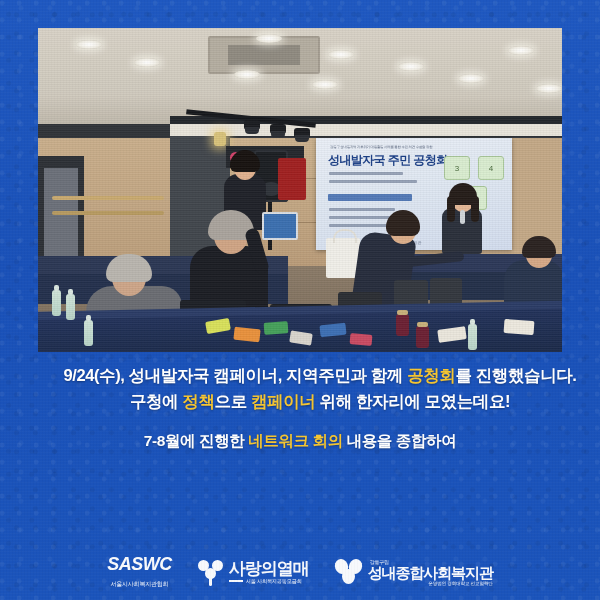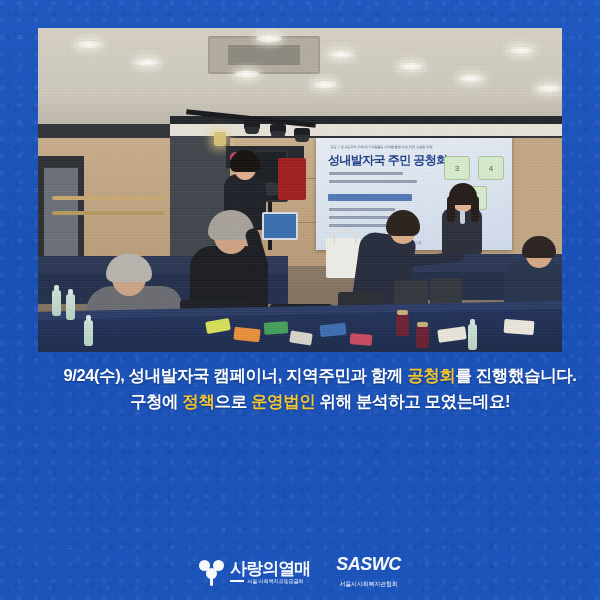--- a/index.html
+++ b/index.html
@@ -287,44 +287,57 @@
     <span class="ph snack" style="left:282px;top:296px;width:26px;height:12px;background:#3d6fb4;transform:rotate(-6deg)"></span>
     <span class="ph snack" style="left:312px;top:306px;width:22px;height:11px;background:#c94a62;transform:rotate(5deg)"></span>
     <span class="ph snack" style="left:400px;top:300px;width:28px;height:13px;background:#eae6dc;transform:rotate(-8deg)"></span>
     <span class="ph snack" style="left:466px;top:292px;width:30px;height:14px;background:#ece8de;transform:rotate(4deg)"></span>
 
     <div id="grain"></div>
   </div>
 
   <div id="caption">
     <div class="cl g1"><span>9/24(수), 성내발자국 캠페이너, 지역주민과 함께 </span><span class="hl">공청회</span><span>를 진행했습니다.</span></div>
-    <div class="cl g1"><span>구청에 </span><span class="hl">정책</span><span>으로 </span><span class="hl">운영법인</span><span> 위해 분석하고 모였는데요!</span></div>
+    <div class="cl g1"><span>구청에 </span><span class="hl">정책</span><span>으로 </span><span class="hl">캠페이너</span><span> 위해 한자리에 모였는데요!</span></div>
     <div style="height:14px"></div>
+    <div class="cl g2"><span>7-8월에 진행한 </span><span class="hl">네트워크 회의</span><span> 내용을 종합하여</span></div>
   </div>
 
   <div id="logos">
+
+    <div class="logo l2">
+      <span class="l2main">SASWC</span>
+      <span class="l2sub">서울시사회복지관협회</span>
+    </div>
 
     <div class="logo">
       <span class="fruitmark">
         <i class="a"></i>
           <i class="b"></i>
           <i class="c"></i>
           <u></u>
       </span>
       <span class="l1txt">
         <span class="l1main">사랑의열매</span>
         <span class="l1sub">
           <em></em>
           <span>서울 사회복지공동모금회</span>
         </span>
       </span>
     </div>
 
-    <div class="logo l2">
-      <span class="l2main">SASWC</span>
-      <span class="l2sub">서울시사회복지관협회</span>
-    </div>
-
+    <div class="logo">
+      <span class="clovermark">
+        <i class="a"></i>
+          <i class="b"></i>
+          <i class="c"></i>
+      </span>
+      <span class="l3txt">
+        <span class="l3top">강동구립</span>
+        <span class="l3main">성내종합사회복지관</span>
+        <span class="l3sub">운영법인 경희대학교 선교협력단</span>
+      </span>
+    </div>
 
   </div>
 
   <div id="noise"></div>
 </div>
 
 </body></html>

